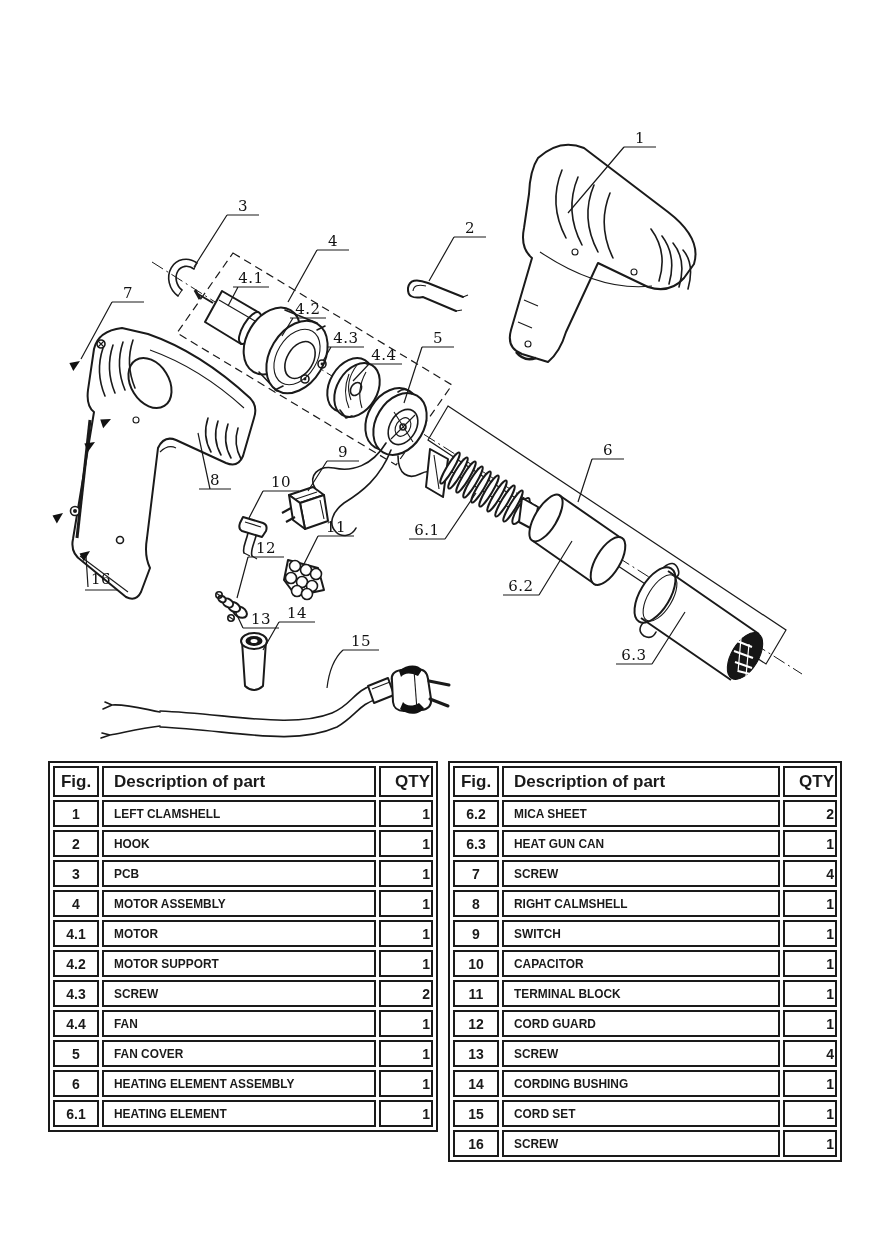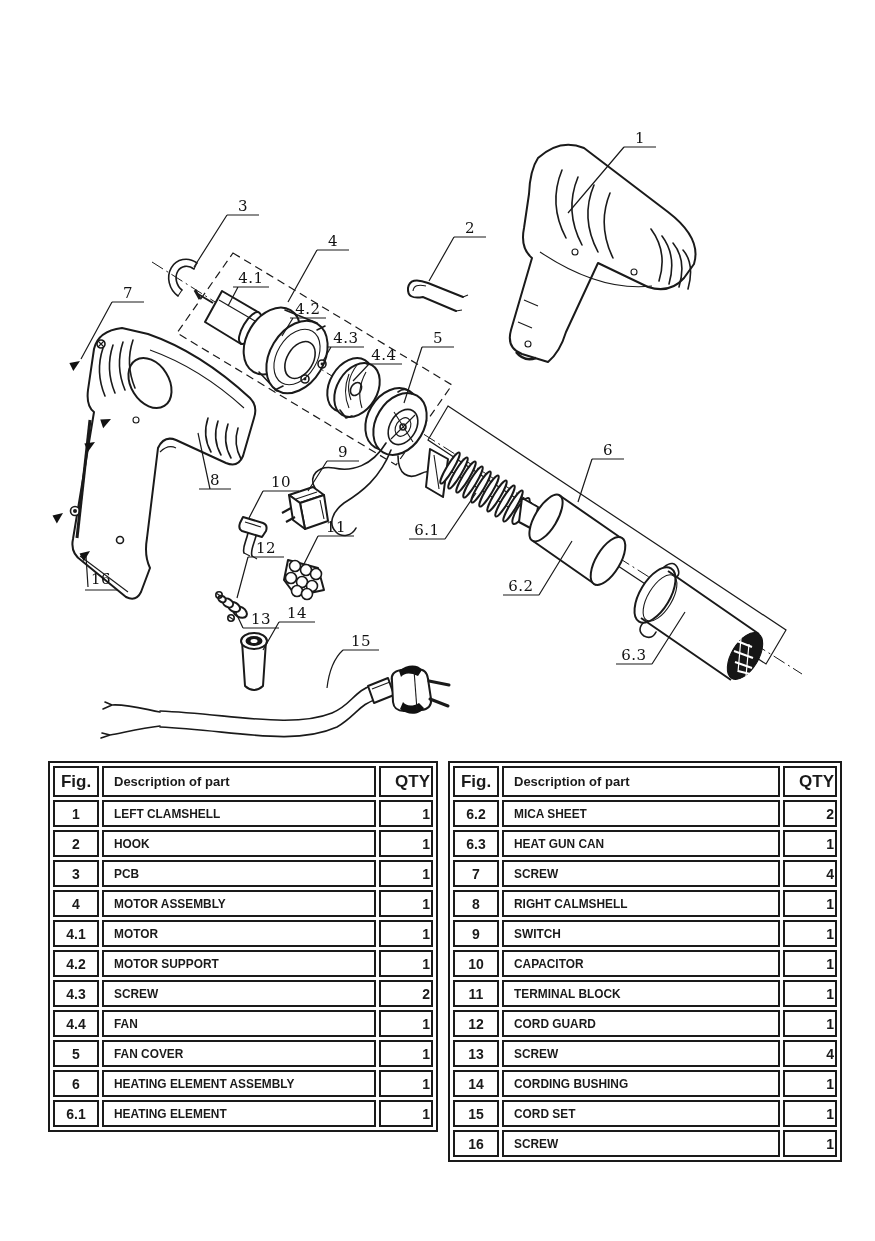--- a/index.html
+++ b/index.html
@@ -13,21 +13,21 @@
         border:2px solid #1a1a1a;table-layout:fixed;}
   table.t-left{width:390px;}
   table.t-right{width:394px;}
   table.parts-table th,table.parts-table td{border:2px solid #1a1a1a;background:#fff;
         overflow:hidden;white-space:nowrap;}
   th{height:25px;font-size:17px;font-weight:bold;}
   td{height:21px;font-size:13.5px;font-weight:bold;}
   .c-fig{width:40px;text-align:center;}
   .c-qty{width:48px;text-align:right;}
   .c-desc{text-align:left;padding-left:10px;}
-  th.c-desc{font-size:13px;}
+  th.c-desc{font-size:17px;}
   td.c-fig,td.c-qty{font-size:14px;}
   .cond{display:inline-block;transform:scaleX(.88);transform-origin:0 50%;}
   
   .ln{stroke:#1a1a1a;fill:none;stroke-width:1.6;stroke-linecap:round;stroke-linejoin:round;}
   .ln2{stroke:#1a1a1a;fill:#fff;stroke-width:2;stroke-linejoin:round;}
   .thin{stroke:#1a1a1a;fill:none;stroke-width:1.1;}
   .leader{stroke:#1a1a1a;fill:none;stroke-width:1.2;}
 </style>
 </head>
 <body>

